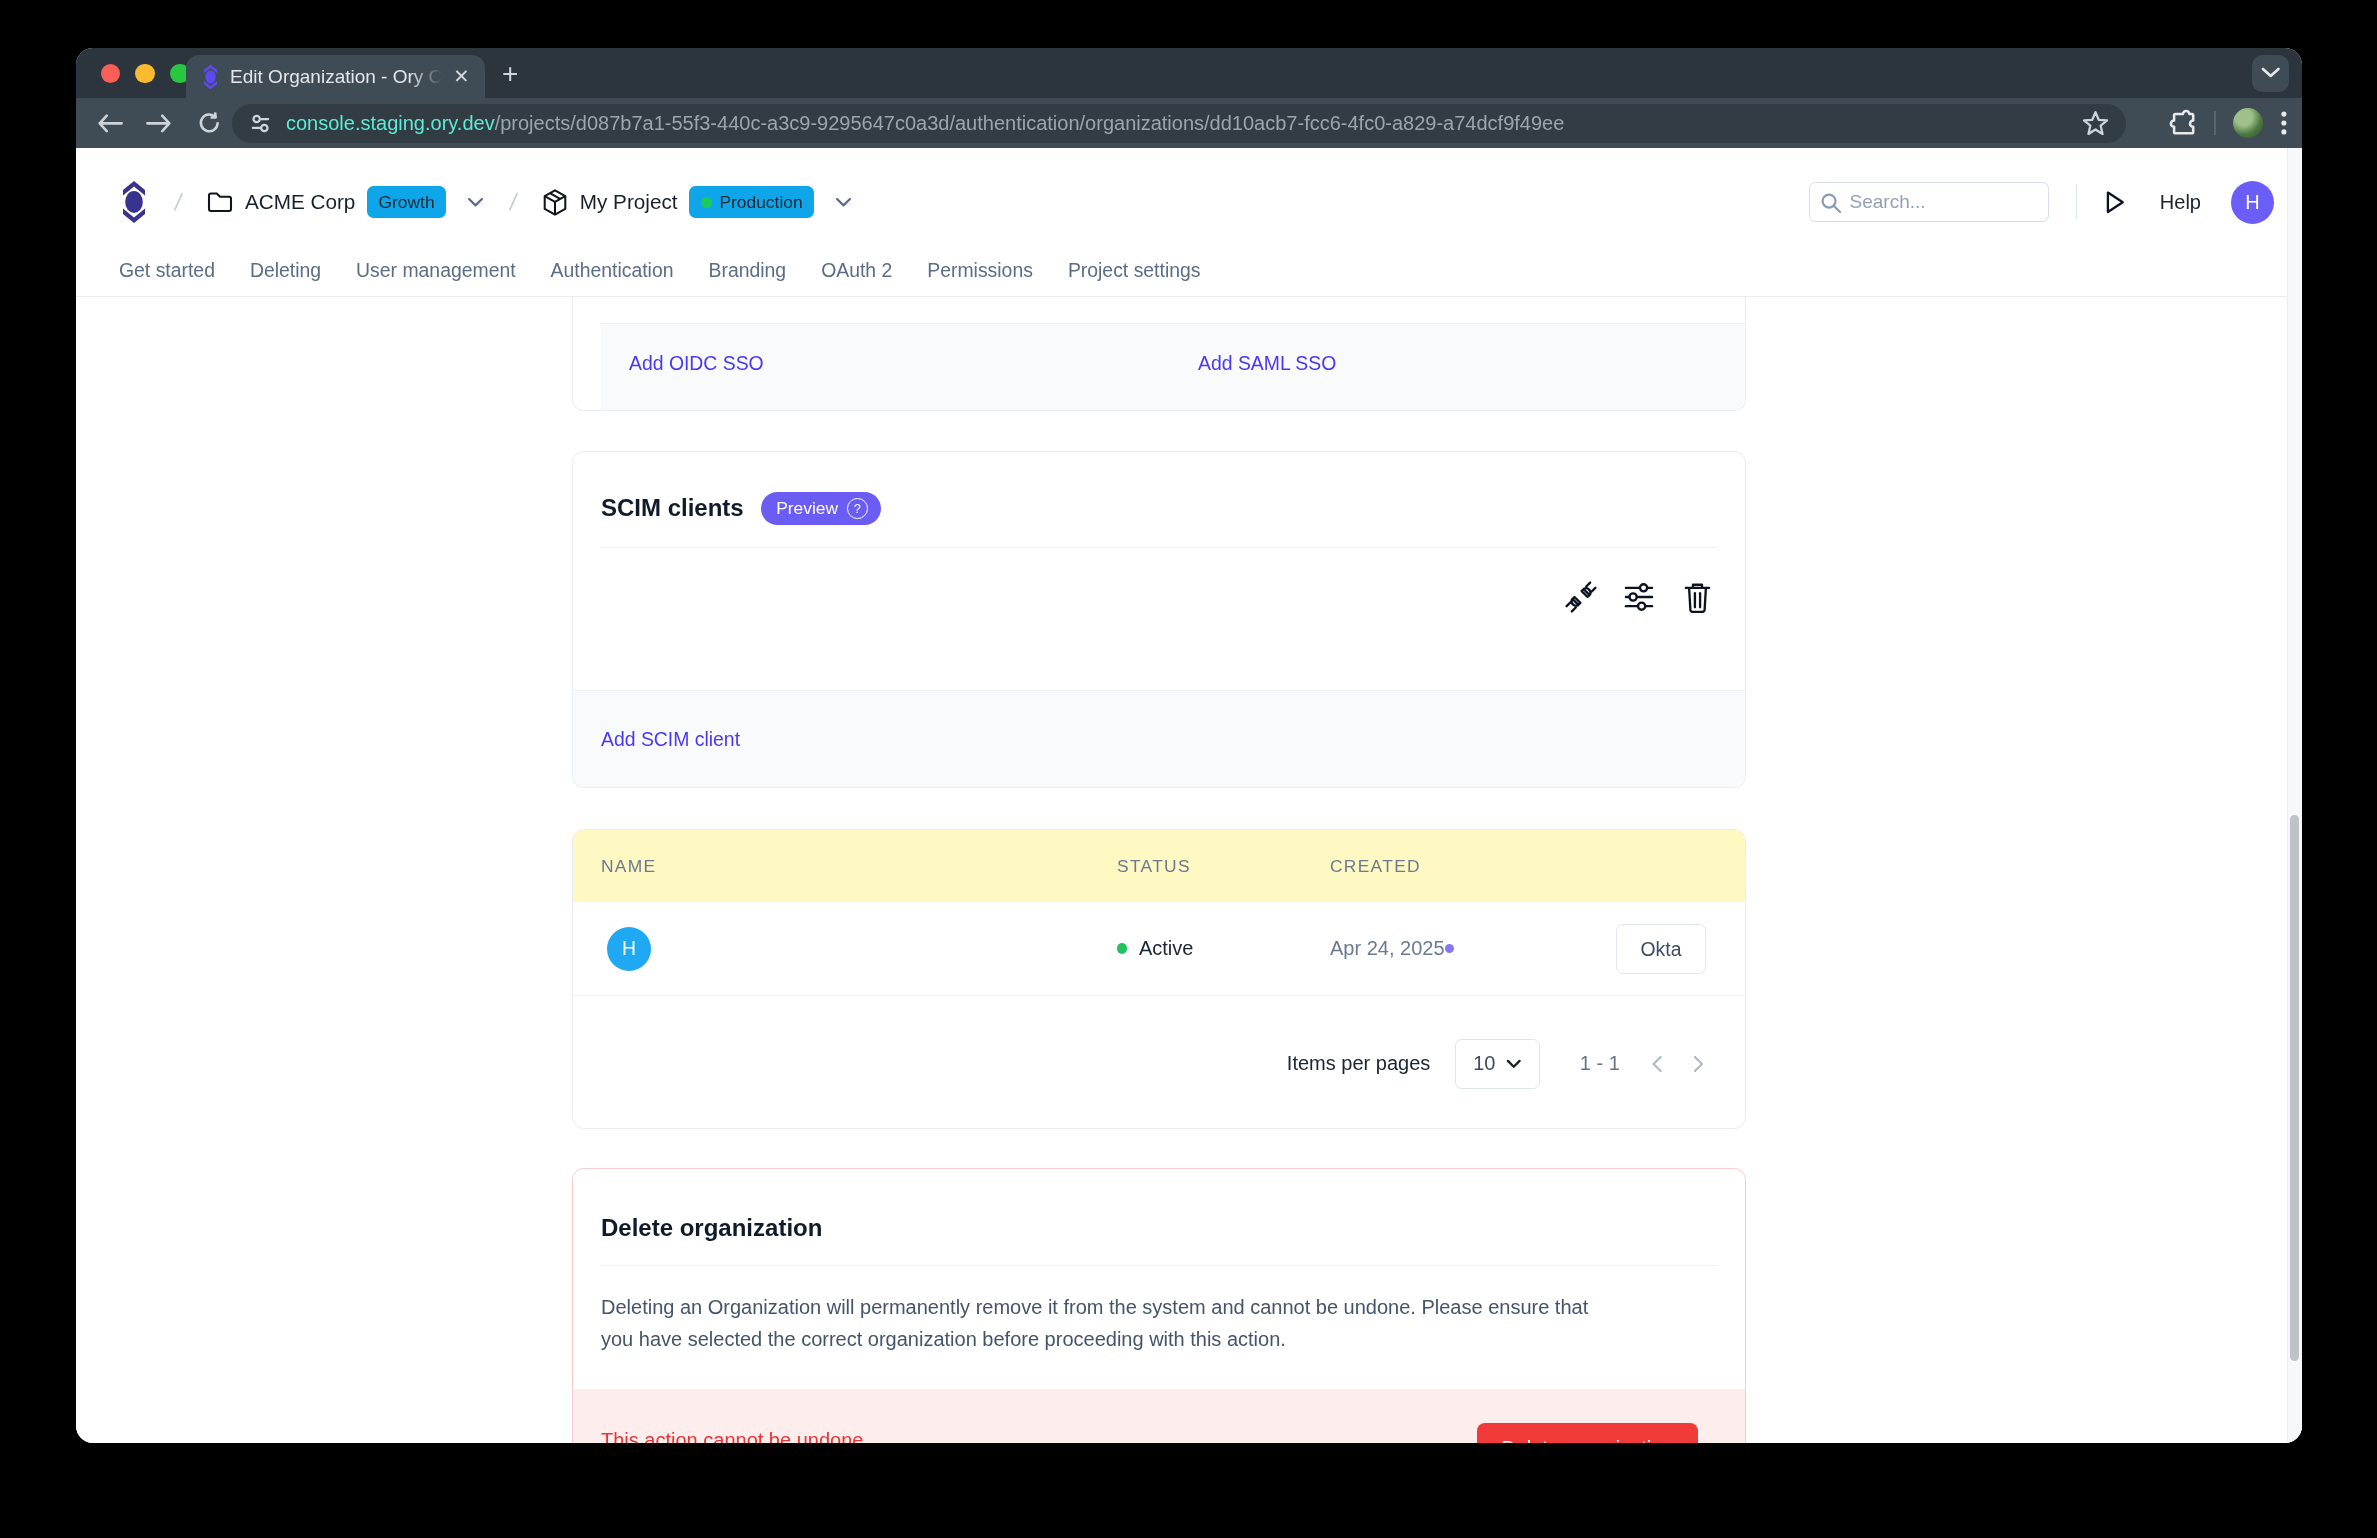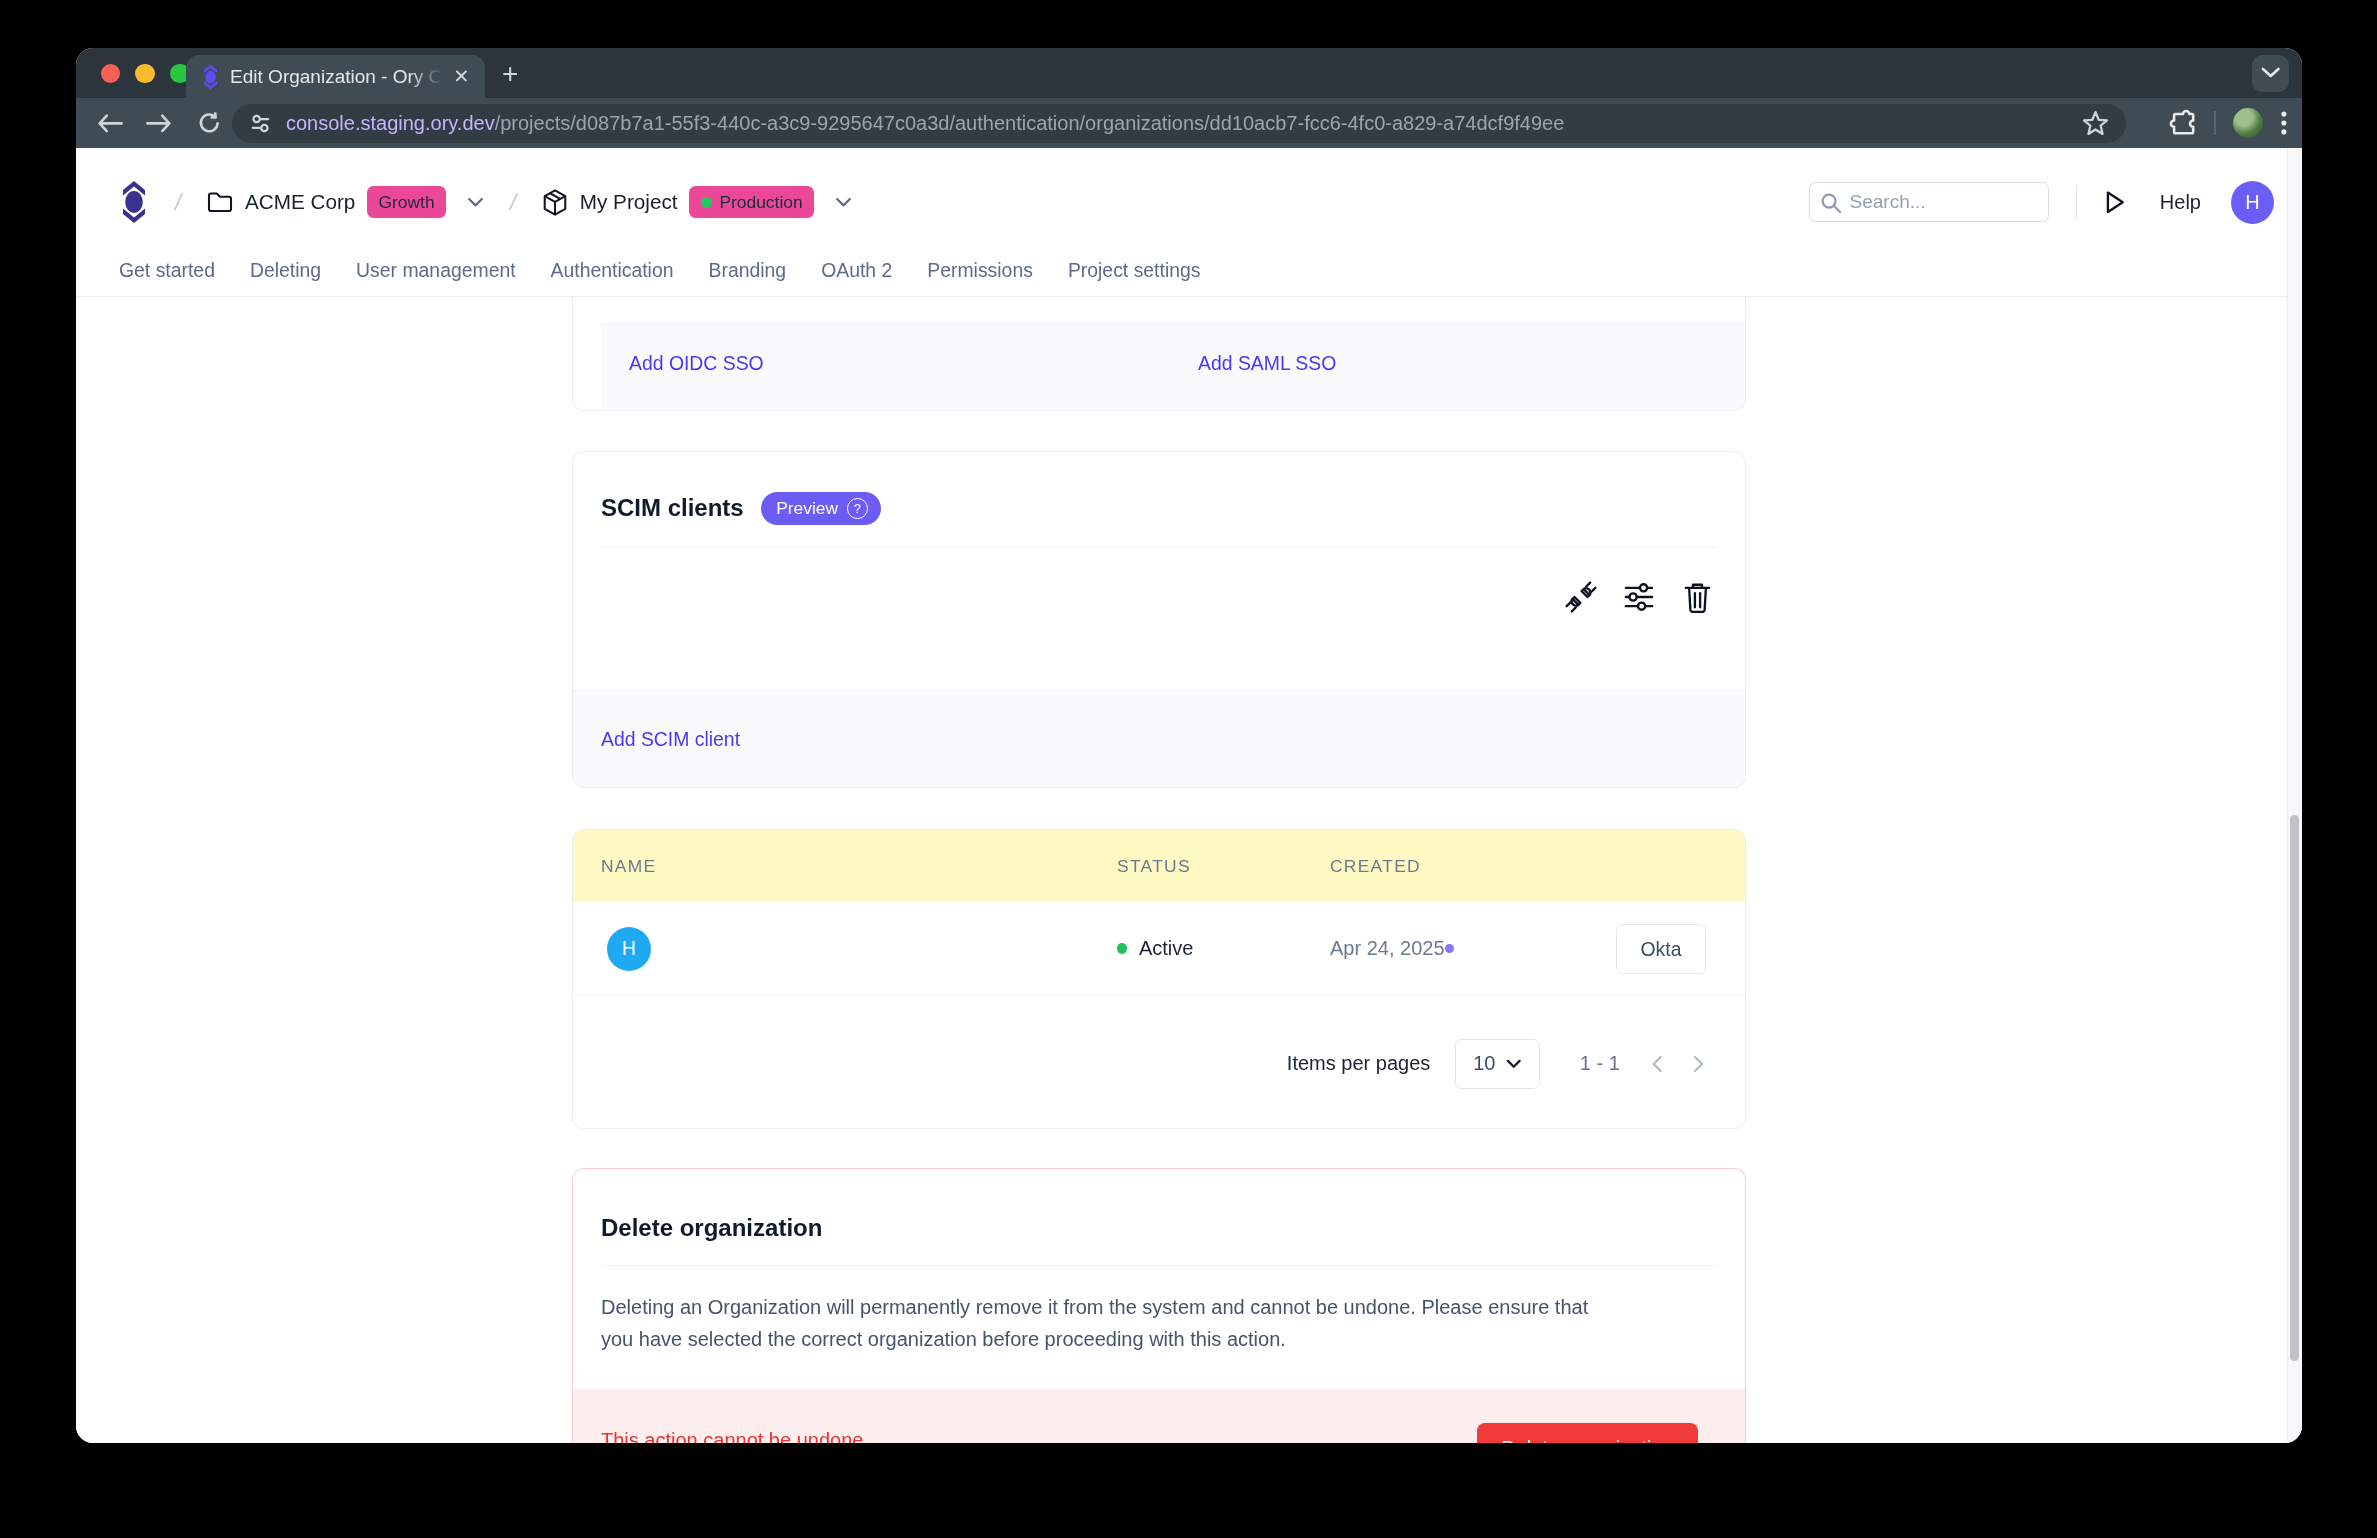--- a/index.html
+++ b/index.html
@@ -23,37 +23,37 @@
   .newtab { position:absolute; left:426px; top:11.6px; color:#cfd6db; font-size:28px; font-weight:300; line-height:1; }
   .tabchevron { position:absolute; right:13px; top:6.5px; width:37px; height:37px; border-radius:10.3px;
                 background:#3f4b55; display:flex; align-items:center; justify-content:center; }
 
   
   .toolbar { position:relative; height:50px; background:#3f4b55; flex:0 0 auto; }
   .navbtn { position:absolute; top:10.3px; width:30px; height:30px; display:flex; align-items:center; justify-content:center; }
   .omnibox { position:absolute; left:156px; top:5.8px; width:1894px; height:39px; border-radius:19.4px;
              background:#323c45; display:flex; align-items:center; padding:0 17px; }
   .urltext { font-size:20px; margin-left:14px; white-space:nowrap; overflow:hidden; flex:1; }
-  .urlhost { color:#c4b5fd; } .urlpath { color:#9aa6ad; }
+  .urlhost { color:#5eead4; } .urlpath { color:#9aa6ad; }
   .tool-right { position:absolute; top:0; right:0; height:50px; display:flex; align-items:center; }
   .tool-div { width:1.9px; height:24.5px; background:#5a646d; margin:0 17px; }
   .profile-avatar { width:30px; height:30px; border-radius:50%;
         background:radial-gradient(circle at 35% 30%, #9fc08a 0 30%, #4d7a42 60%, #2e4f2c 100%); }
   .kebab { margin:0 14px 0 17px; }
 
   
   .page { position:relative; flex:1; background:#fff; overflow:hidden; }
 
   .pageheader { position:absolute; left:0; top:0; right:0; height:149px; background:#fff;
                 border-bottom:1.3px solid #e9ecf0; z-index:20; }
   .brandrow { position:absolute; left:0; right:0; top:17px; height:74px; display:flex; align-items:center; padding:0 28px 0 43px; }
   .crumb-sep { color:#c3cbd9; font-size:23px; margin:0 26px; font-weight:300; transform:skewX(-10deg); }
   .crumb-item { display:flex; align-items:center; gap:11.6px; }
   .crumb-name { color:#18202e; font-size:20.7px; }
-  .pill-badge { background:#ec4899; color:#212b3a; font-size:17.4px; padding:5.2px 11.6px; border-radius:6.5px;
+  .pill-badge { background:#0ea5e9; color:#212b3a; font-size:17.4px; padding:5.2px 11.6px; border-radius:6.5px;
                 display:inline-flex; align-items:center; gap:7.8px; }
   .dot { border-radius:50%; display:inline-block; }
   .dot-green { width:11px; height:11px; background:#1ec95b; }
   .chev { margin-left:9px; }
   .spacer { flex:1; }
   .searchbox { position:relative; width:240px; height:40px; }
   .searchbox input { width:100%; height:100%; border:1.3px solid #d6dde8; border-radius:6.5px; outline:none;
                      font-size:19px; color:#6e7f96; padding:0 10.3px 0 40px; background:#fff; font-family:"Liberation Sans",sans-serif; }
   .searchbox input::placeholder { color:#93a1b5; }
   .search-ic { position:absolute; left:11.6px; top:9.7px; }

